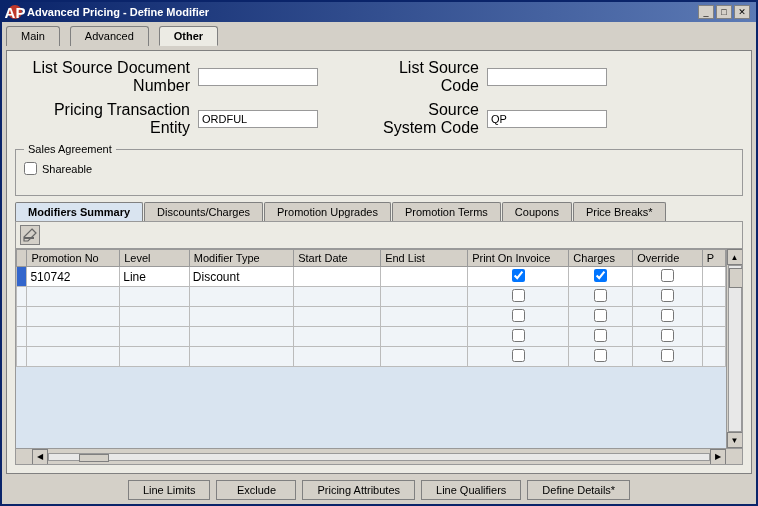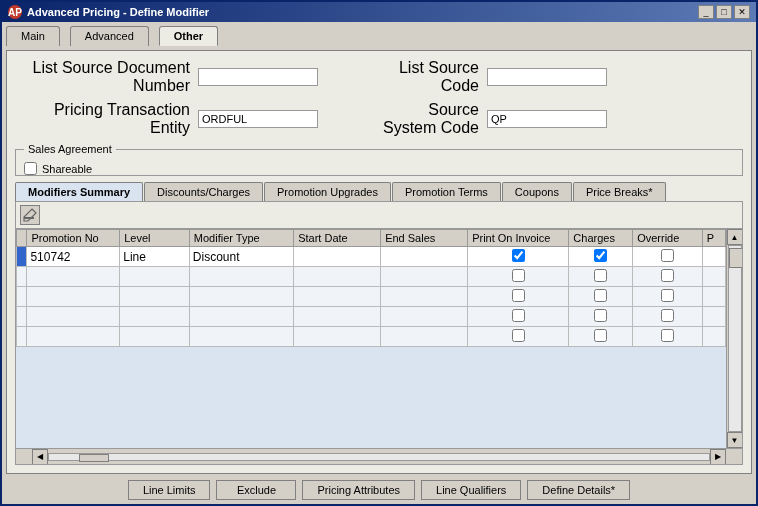--- a/index.html
+++ b/index.html
@@ -34,21 +34,21 @@
     }
     .title-icon {
       width: 14px;
       height: 14px;
       background: #c0392b;
       border-radius: 50%;
       display: flex;
       align-items: center;
       justify-content: center;
       color: white;
-      font-size: 10px;
+      font-size: 15px;
       font-weight: bold;
     }
     .title-controls {
       display: flex;
       gap: 2px;
     }
     .title-btn {
       width: 16px;
       height: 14px;
       background: #d4d0c8;
@@ -104,21 +104,21 @@
     }
     .form-input {
       border: 1px solid #999;
       background: white;
       height: 18px;
       font-size: 11px;
       padding: 1px 3px;
     }
     .fieldset-group {
       border: 1px solid #999;
-      padding: 4px 8px 0 8px;
+      padding: 4px 8px 20px 8px;
       margin-bottom: 6px;
       background: #ecebe4;
     }
     .fieldset-legend {
       font-size: 11px;
       padding: 0 4px;
     }
     .checkbox-row {
       display: flex;
       align-items: center;
@@ -379,21 +379,21 @@
       <div class="table-scroll-area">
         <div class="table-wrapper">
           <table class="data-table">
             <thead>
               <tr>
                 <th style="width:8px;"></th>
                 <th style="width:80px;">Promotion No</th>
                 <th style="width:60px;">Level</th>
                 <th style="width:90px;">Modifier Type</th>
                 <th style="width:75px;">Start Date</th>
-                <th style="width:75px;">End Sales</th>
+                <th style="width:75px;">End List</th>
                 <th style="width:80px;">Print On Invoice</th>
                 <th style="width:55px;">Charges</th>
                 <th style="width:60px;">Override</th>
                 <th style="width:20px;">P</th>
               </tr>
             </thead>
             <tbody>
 
               <tr>
                 <td class="blue-marker"></td>

